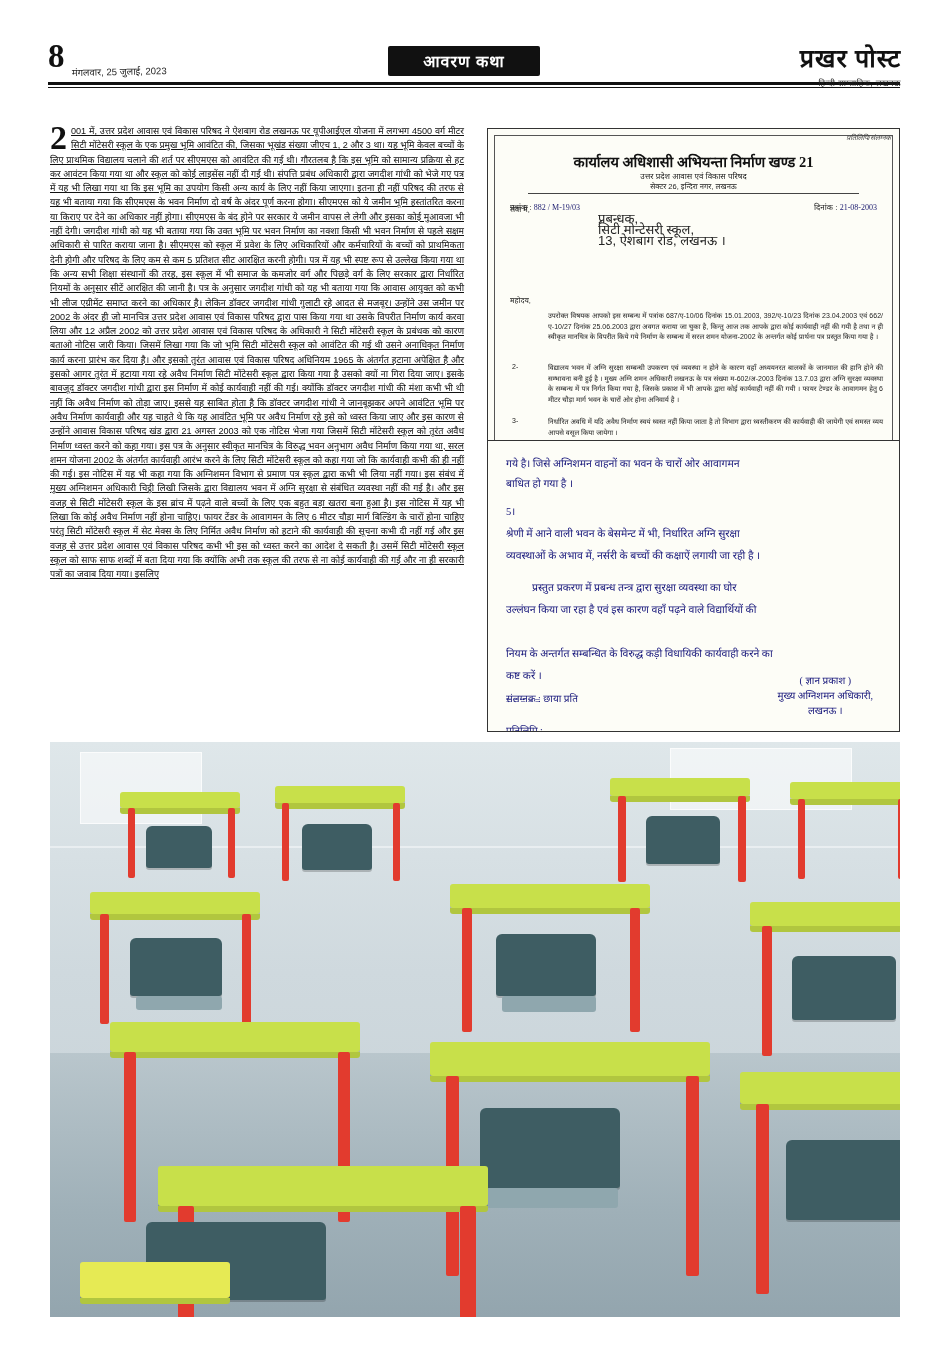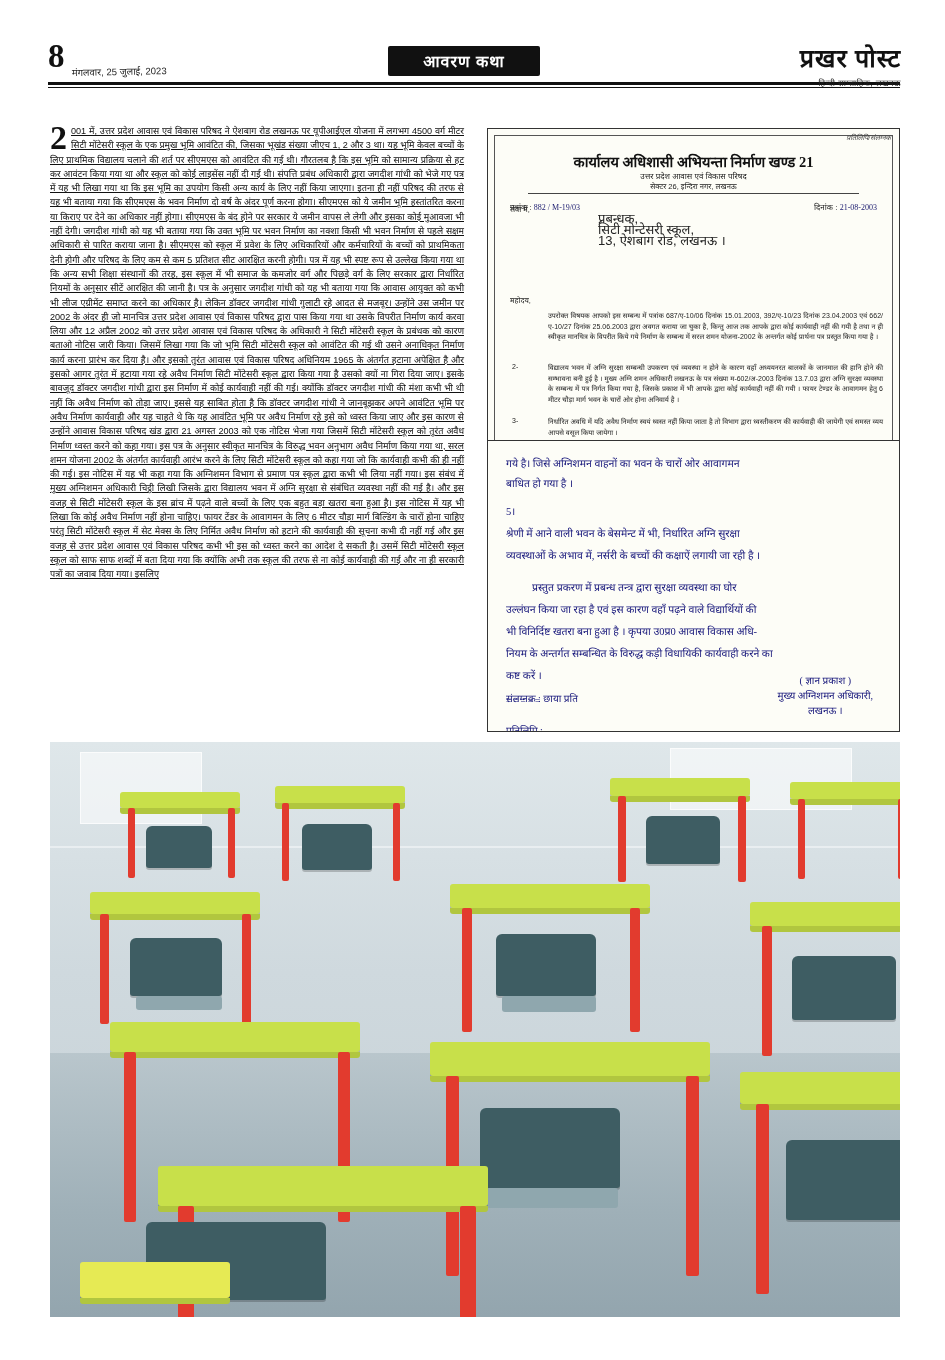--- a/index.html
+++ b/index.html
@@ -239,21 +239,20 @@
   </div>
 
   <div class="doc doc2">
     <div class="doc2-line" style="top:14px;">गये है। जिसे अग्निशमन वाहनों का भवन के चारों ओर आवागमन</div>
     <div class="doc2-line" style="top:34px;">बाधित हो गया है ।</div>
     <div class="doc2-line" style="top:62px;left:18px;width:24px;right:auto;">5।</div>
     <div class="doc2-line" style="top:84px;">श्रेणी में आने वाली भवन के बेसमेन्ट में भी, निर्धारित अग्नि सुरक्षा</div>
     <div class="doc2-line" style="top:138px;left:44px;">प्रस्तुत प्रकरण में प्रबन्ध तन्त्र द्वारा सुरक्षा व्यवस्था का घोर</div>
     <div class="doc2-line" style="top:106px;">व्यवस्थाओं के अभाव में, नर्सरी के बच्चों की कक्षाऐं लगायी जा रही है ।</div>
     <div class="doc2-line" style="top:160px;">उल्लंघन किया जा रहा है एवं इस कारण वहाँ पढ़ने वाले विद्यार्थियों की</div>
-    <div class="doc2-line" style="top:182px;">भी विनिर्दिष्ट खतरा बना हुआ है । कृपया उ0प्र0 आवास विकास अधि-</div>
     <div class="doc2-line" style="top:204px;">नियम के अन्तर्गत सम्बन्धित के विरुद्ध कड़ी विधायिकी कार्यवाही करने का</div>
     <div class="doc2-line" style="top:226px;">कष्ट करें ।</div>
 
     <div class="doc2-encl" style="top:250px;">संलग्नक : छाया प्रति</div>
     <div class="stamp">=====</div>
 
     <div class="doc2-sign" style="top:232px;right:26px;margin-left:16px;">
       <div>( ज्ञान प्रकाश )</div>
       <div>मुख्य अग्निशमन अधिकारी,</div>
       <div>लखनऊ ।</div>

